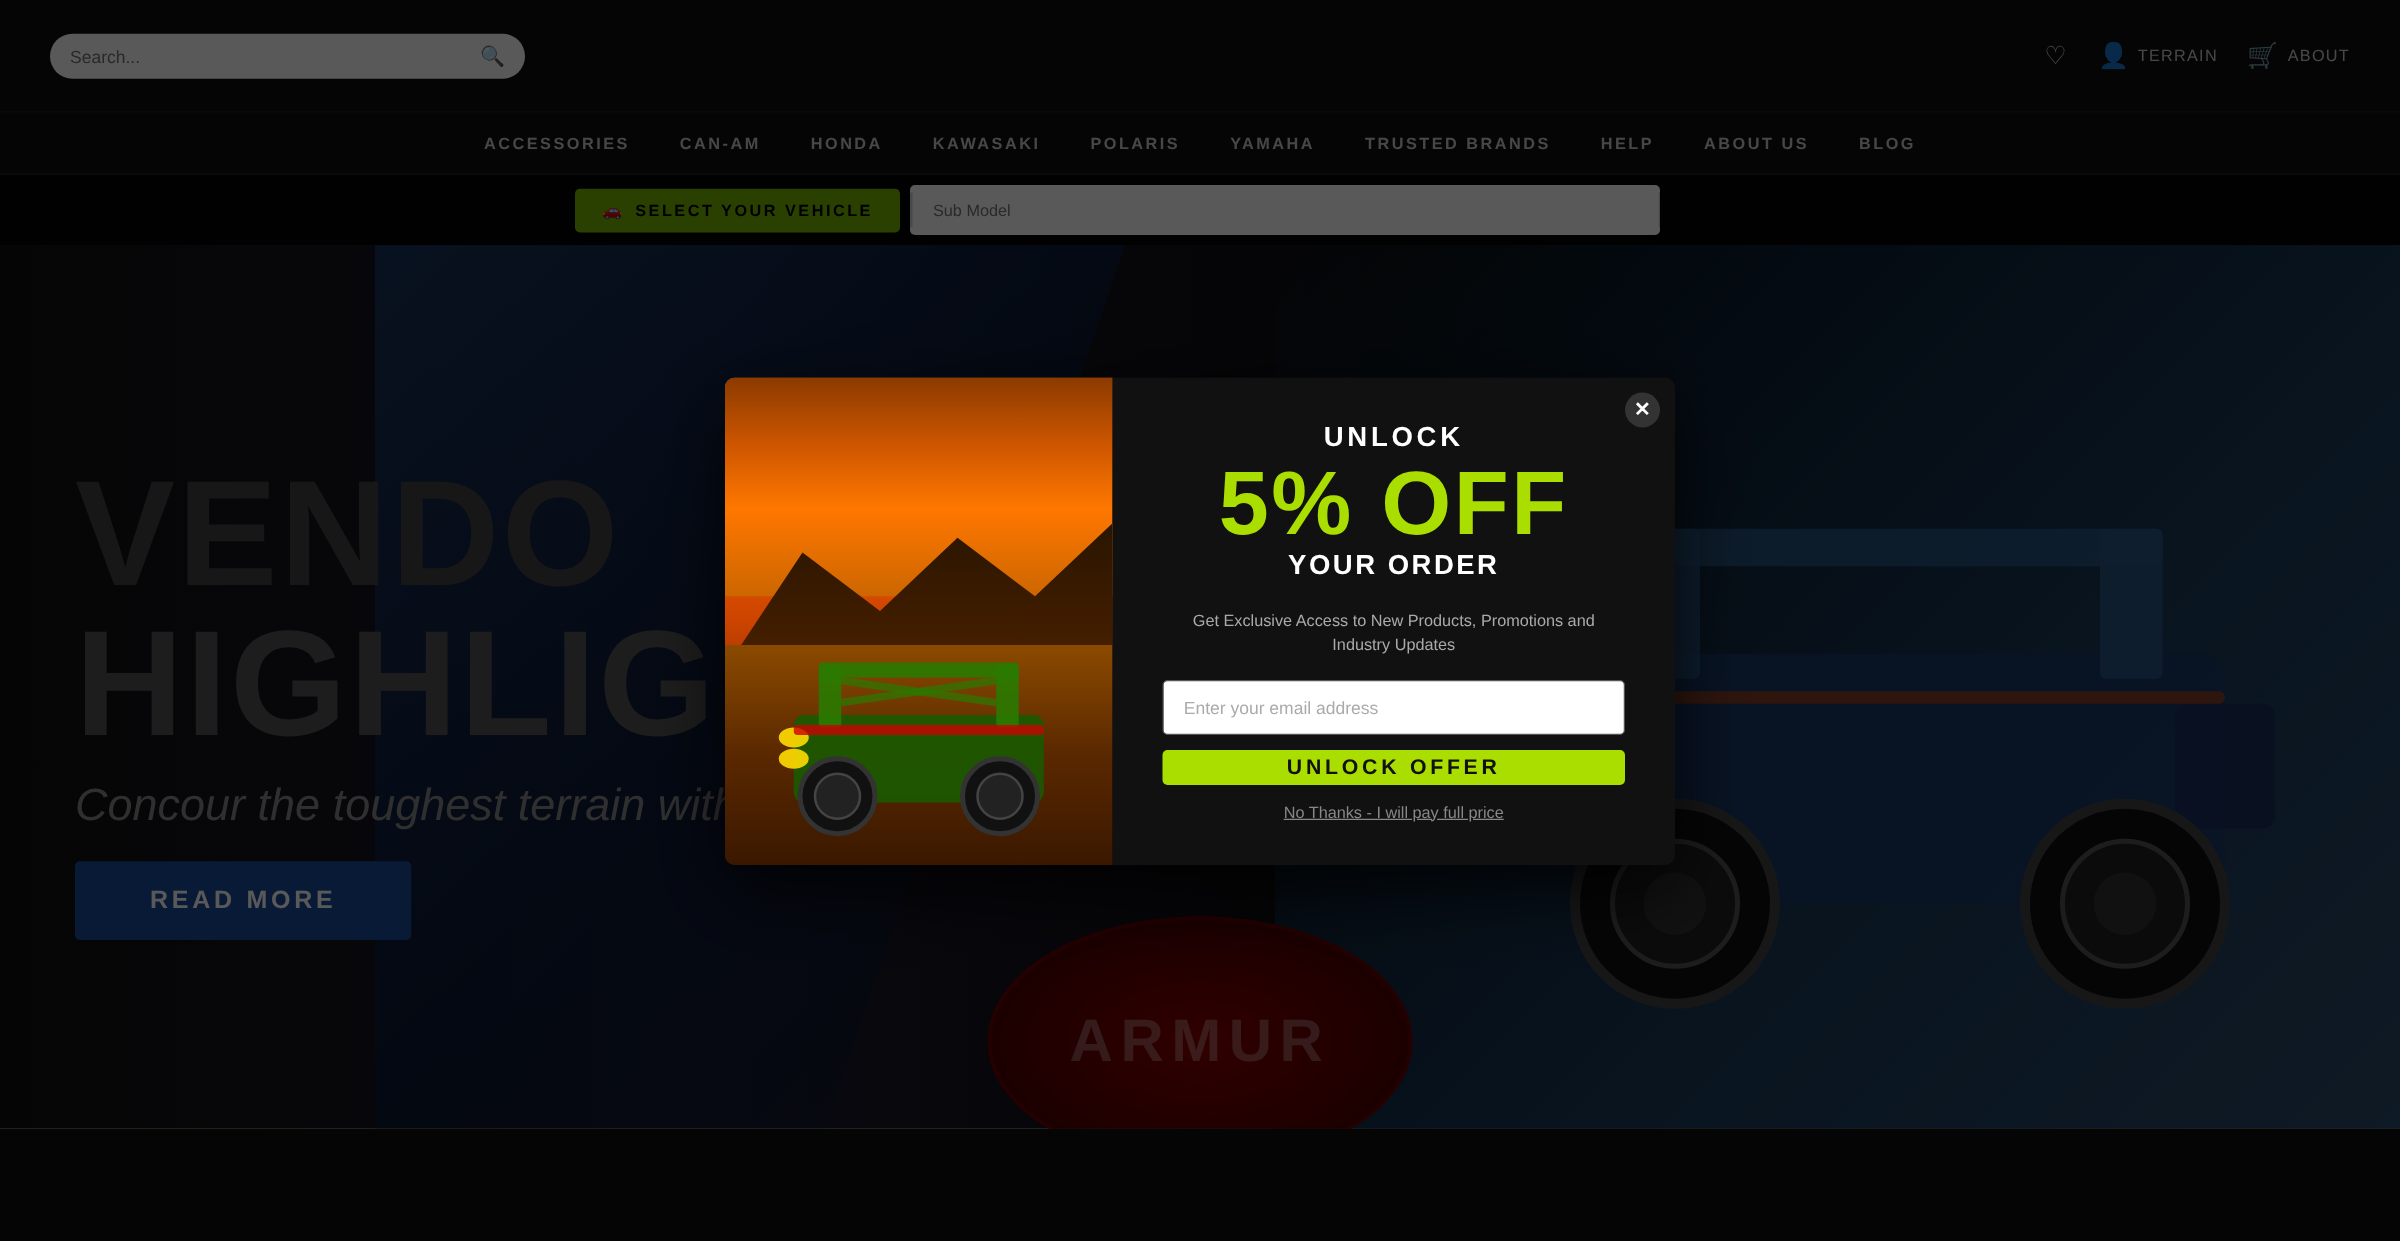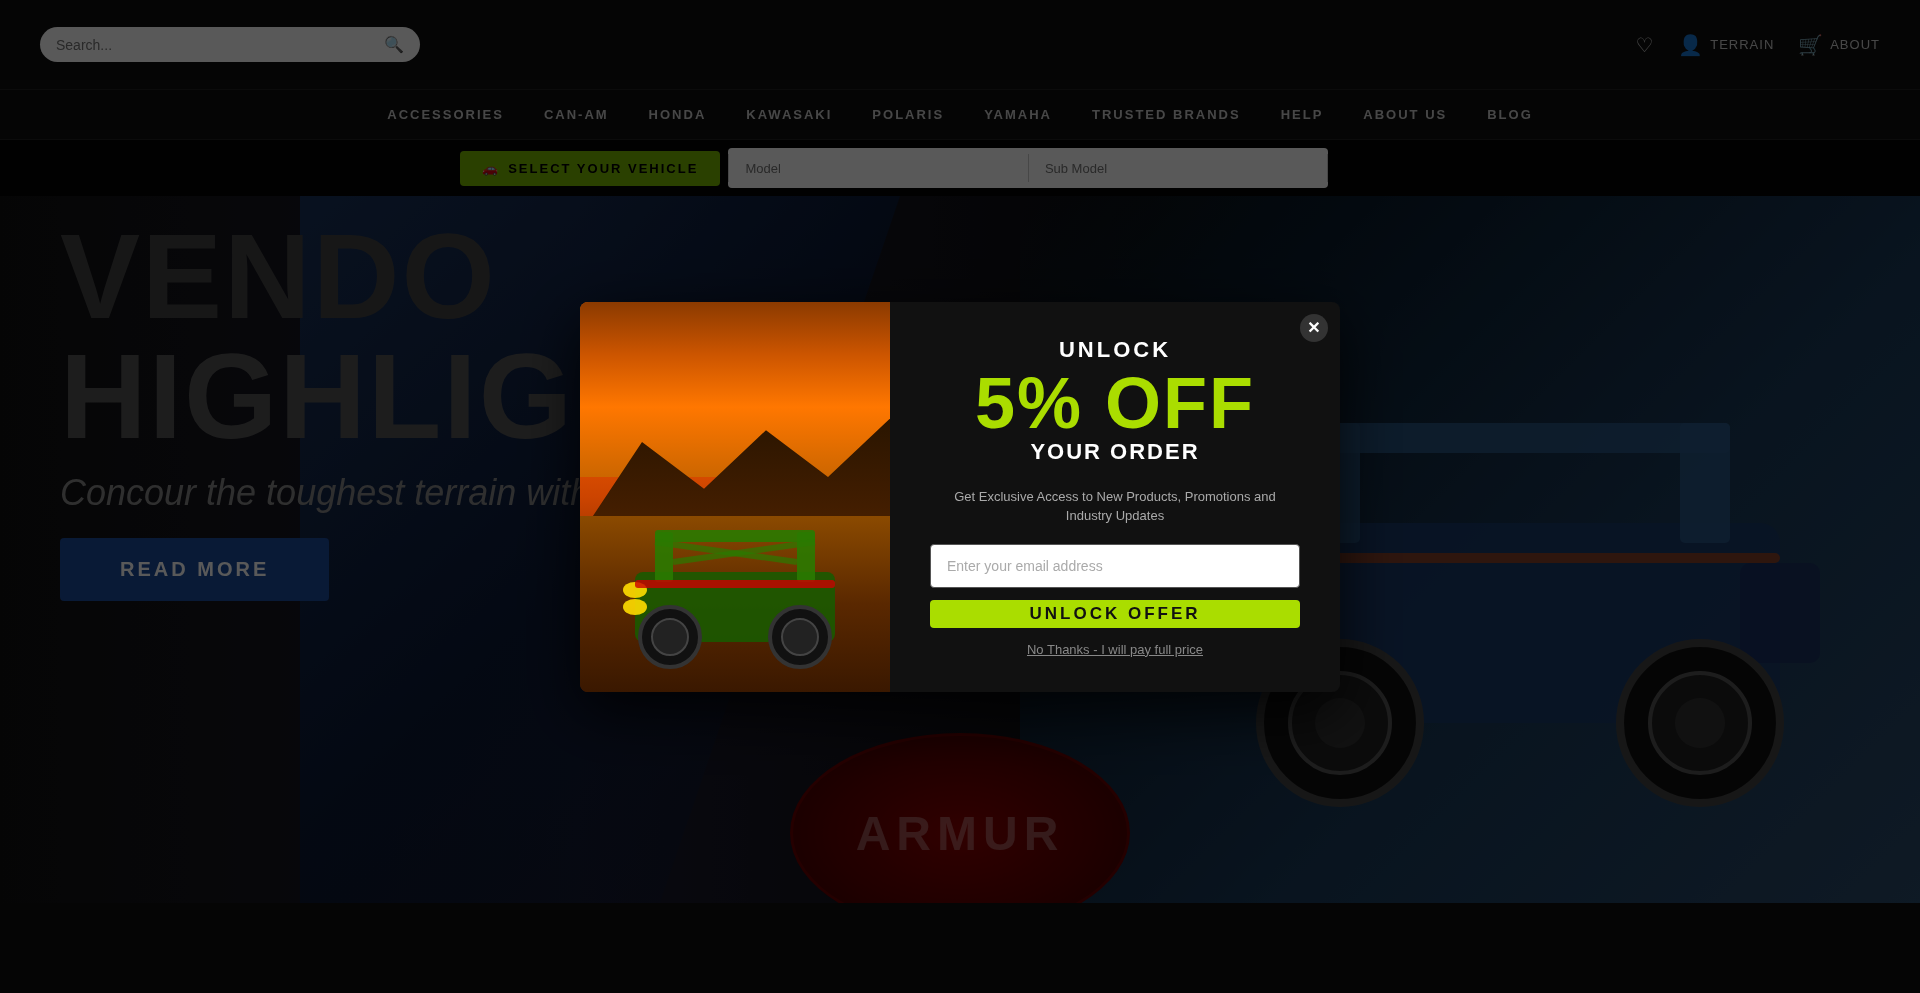--- a/index.html
+++ b/index.html
@@ -150,20 +150,21 @@
     }
 
     
     .hero {
       position: relative;
       width: 100%;
       height: 707px;
       background: #fef9c3;
       overflow: hidden;
       display: flex;
+      align-items: center;
     }
     .hero-bg {
       position: absolute;
       inset: 0;
       background: linear-gradient(to right, #111 0%, #1a1a2e 30%, #0d0d0d 60%, #1a2a3a 100%);
     }
     .hero-blue-shape {
       position: absolute;
       left: 300px;
       top: 0;
@@ -417,21 +418,20 @@
   <span class="nav-item">BLOG</span>
 </nav>
 
 <div class="vehicle-bar">
   <button class="select-vehicle-btn">
     <span>🚗</span>
     <span>SELECT YOUR VEHICLE</span>
   </button>
   <div class="vehicle-selects">
     <div class="vehicle-divider"></div>
-    <input type="text" class="vehicle-select-field" placeholder="Model" style="">
     <div class="vehicle-divider"></div>
     <input type="text" class="vehicle-select-field" placeholder="Sub Model" style="">
     <div class="vehicle-divider"></div>
 
   </div>
 </div>
 
 <div class="hero">
   <div class="hero-bg"></div>
   <div class="hero-blue-shape"></div>

